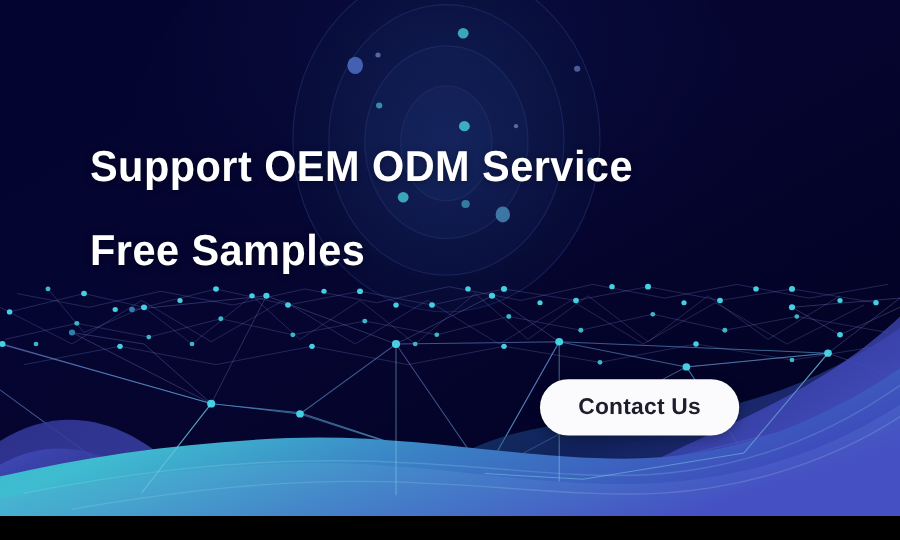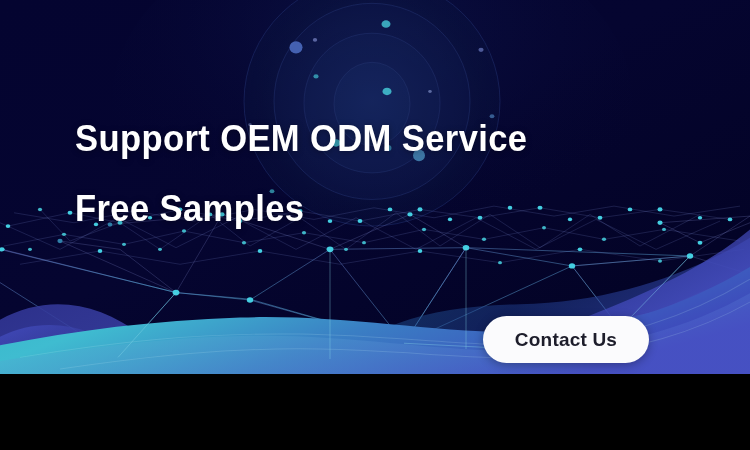--- a/index.html
+++ b/index.html
@@ -6,21 +6,21 @@
   html, body {
     margin: 0;
     padding: 0;
     background: #000;
   }
   * { box-sizing: border-box; }
 
   .banner {
     position: relative;
     width: 750px;
-    height: 374px;
+    height: 430px;
     overflow: hidden;
     background: #1d4ed8;
     font-family: "Liberation Sans", sans-serif;
     user-select: none;
   }
 
   .layer {
     position: absolute;
     inset: 0;
     width: 100%;
@@ -46,21 +46,21 @@
     letter-spacing: 0.4px;
     white-space: nowrap;
     text-shadow: 0 1px 6px rgba(0,0,0,0.35);
     transform: scaleX(0.96);
     transform-origin: left center;
   }
 
   
   .cta {
     position: absolute;
-    left: 483px;
+    left: 450px;
     top: 316px;
     width: 166px;
     height: 47px;
     border: none;
     border-radius: 24px;
     background: #fbfbfd;
     color: #1d1d2b;
     font-family: "Liberation Sans", sans-serif;
     font-weight: bold;
     font-size: 19px;

